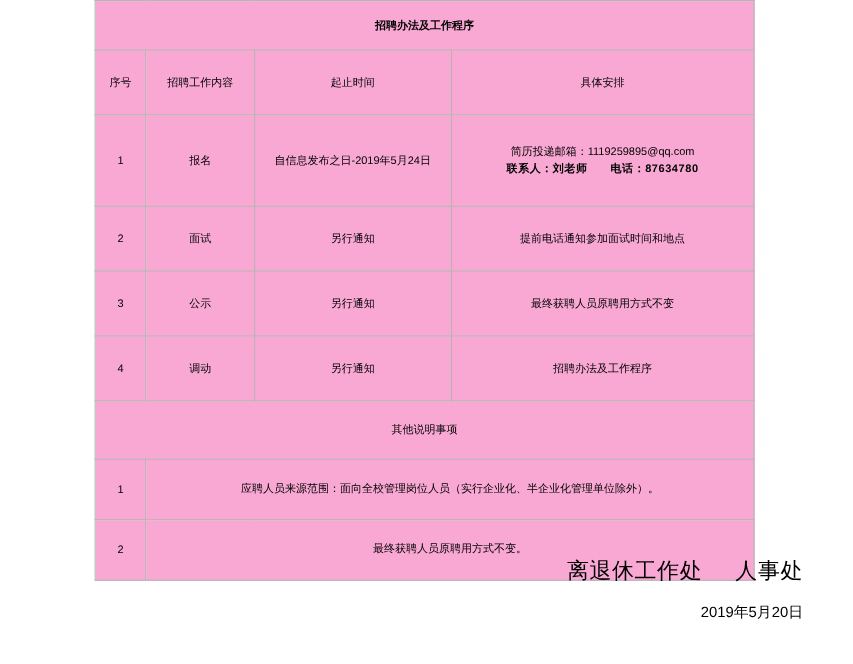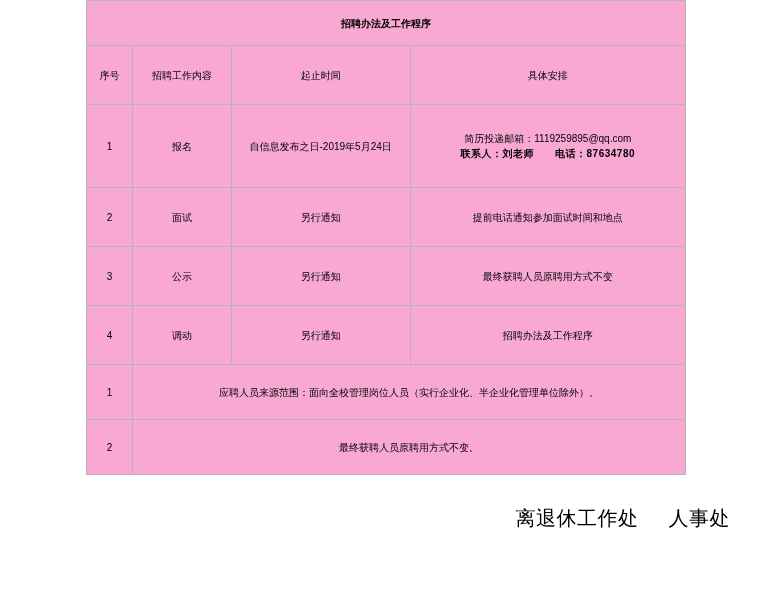--- a/index.html
+++ b/index.html
@@ -79,20 +79,21 @@
     height: 40px;
     font-size: 14px;
   }
   .note-row td {
     height: 42px;
   }
   .note-text {
     text-align: left;
     padding-left: 10px;
     font-size: 13.5px;
+    font-family: Liberation Mono, monospace;
   }
   .note-num {
     width: 26px;
     text-align: center;
     font-size: 13.5px;
   }
   .signature {
     position: absolute;
     left: 0;
     top: 505px;
@@ -156,31 +157,35 @@
         <td>公示</td>
         <td>另行通知</td>
         <td>最终获聘人员原聘用方式不变</td>
       </tr>
       <tr class="mid-row">
         <td>4</td>
         <td>调动</td>
         <td>另行通知</td>
         <td>招聘办法及工作程序</td>
       </tr>
+      <tr>
+        <td class="section-cell" colspan="4">其他说明事项</td>
+      </tr>
       <tr class="note-row">
         <td class="note-num">1</td>
         <td class="note-text" colspan="3">应聘人员来源范围：面向全校管理岗位人员（实行企业化、半企业化管理单位除外）。</td>
       </tr>
       <tr class="note-row">
         <td class="note-num">2</td>
         <td class="note-text" colspan="3">最终获聘人员原聘用方式不变。</td>
       </tr>
     </tbody>
   </table>
 
   <div class="signature">
     <span>离退休工作处</span>
     <span class="sign-gap"></span>
     <span>人事处</span>
   </div>
 
+  <div class="date-line">2019年5月20日</div>
 
 </div>
 
 </body></html>

